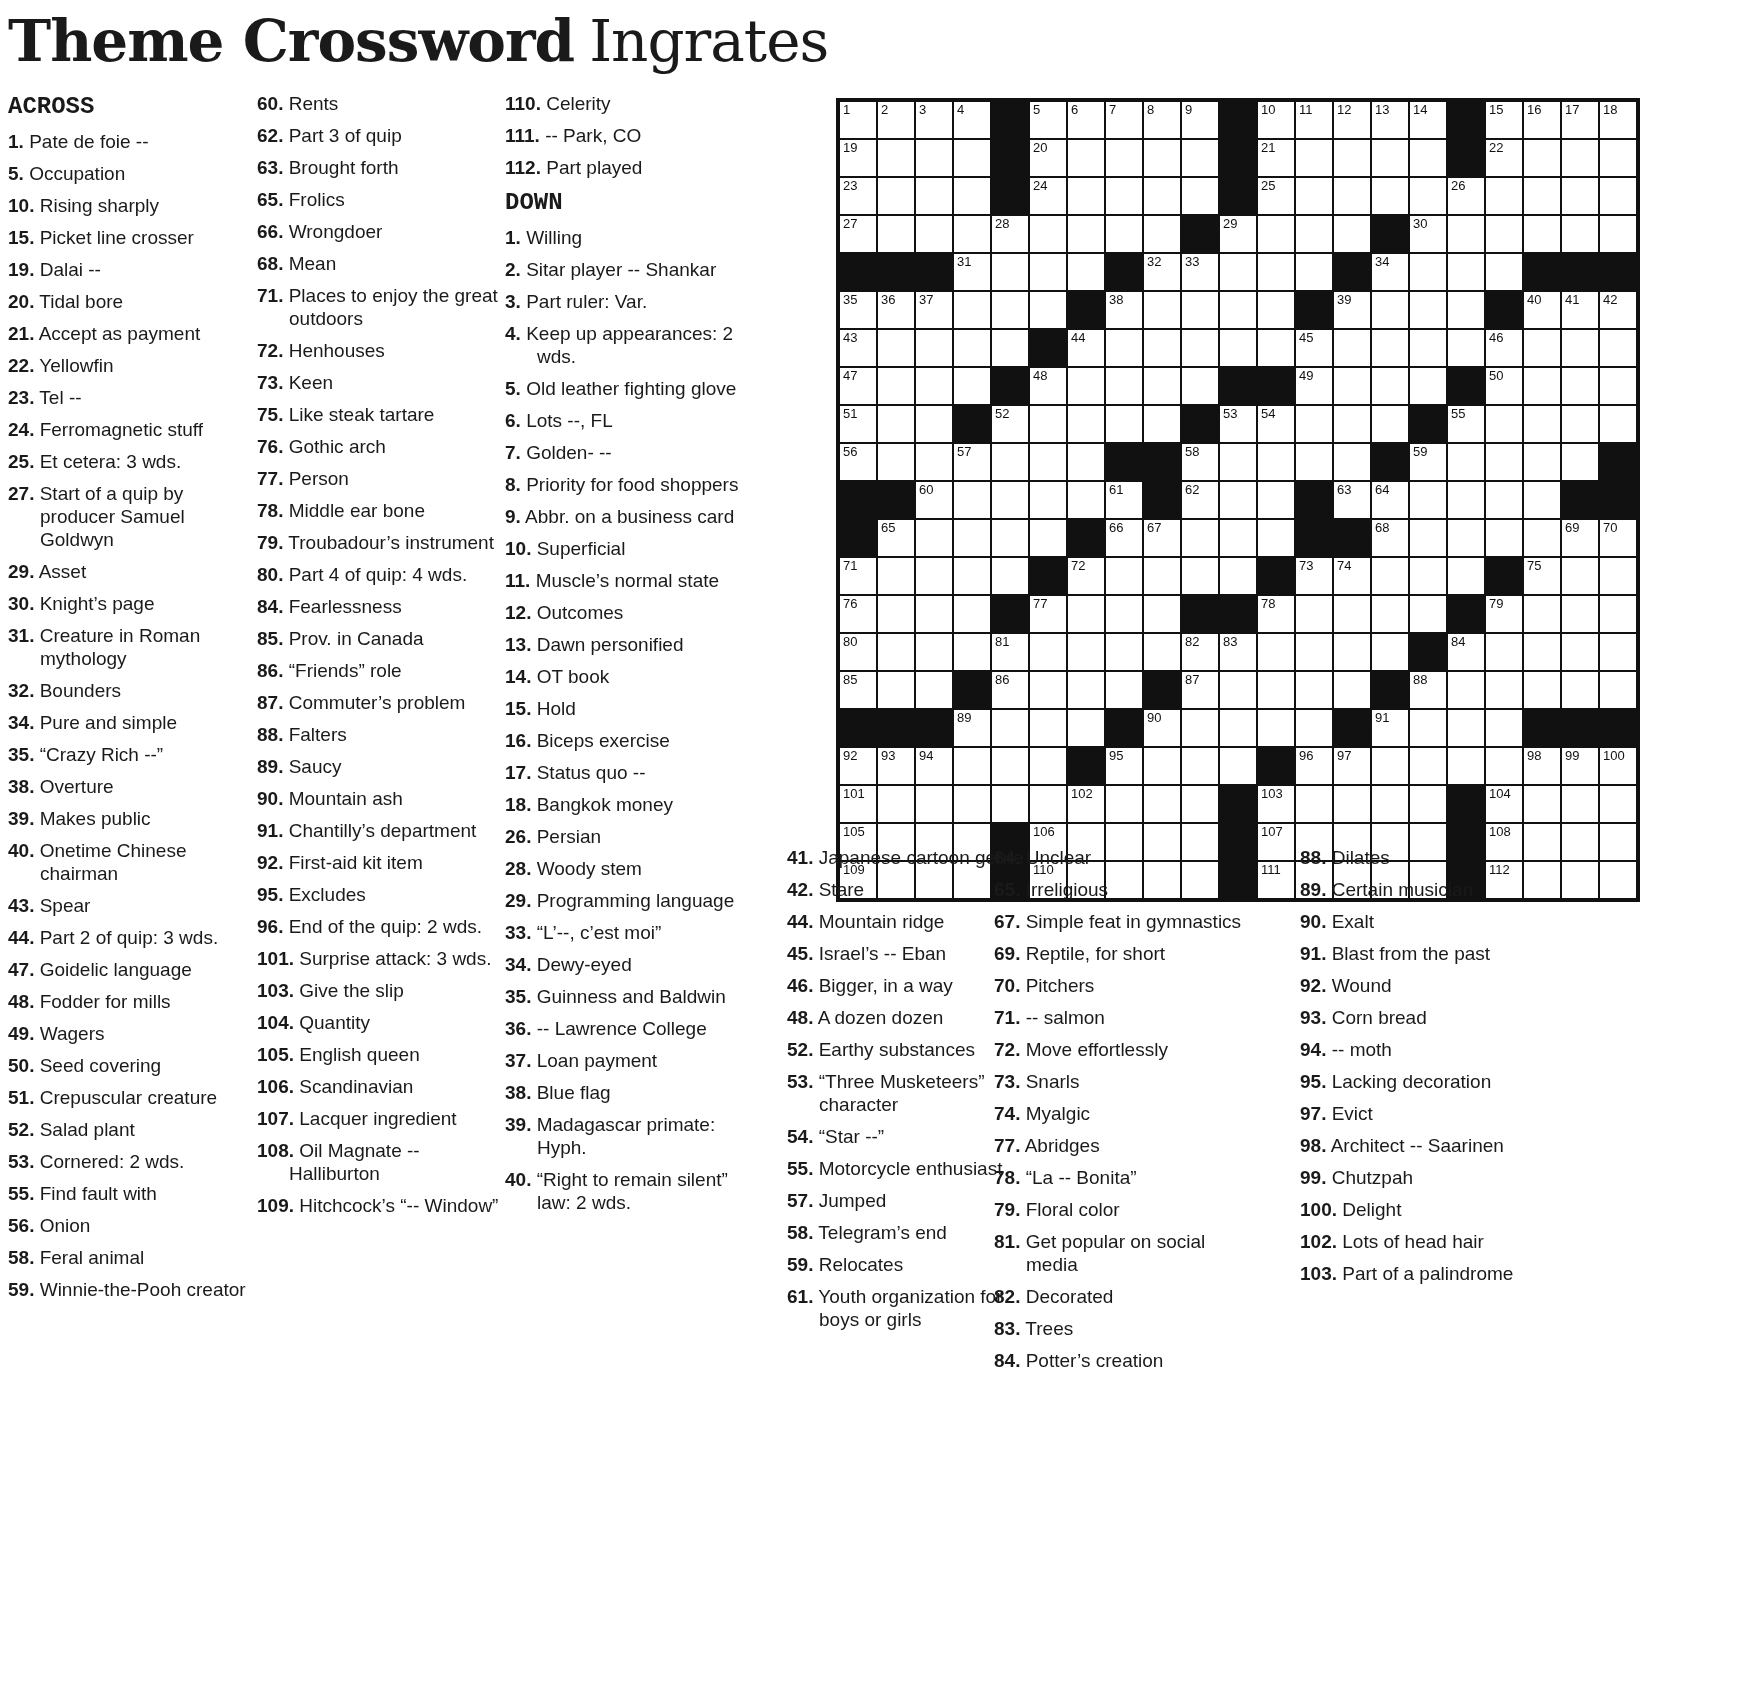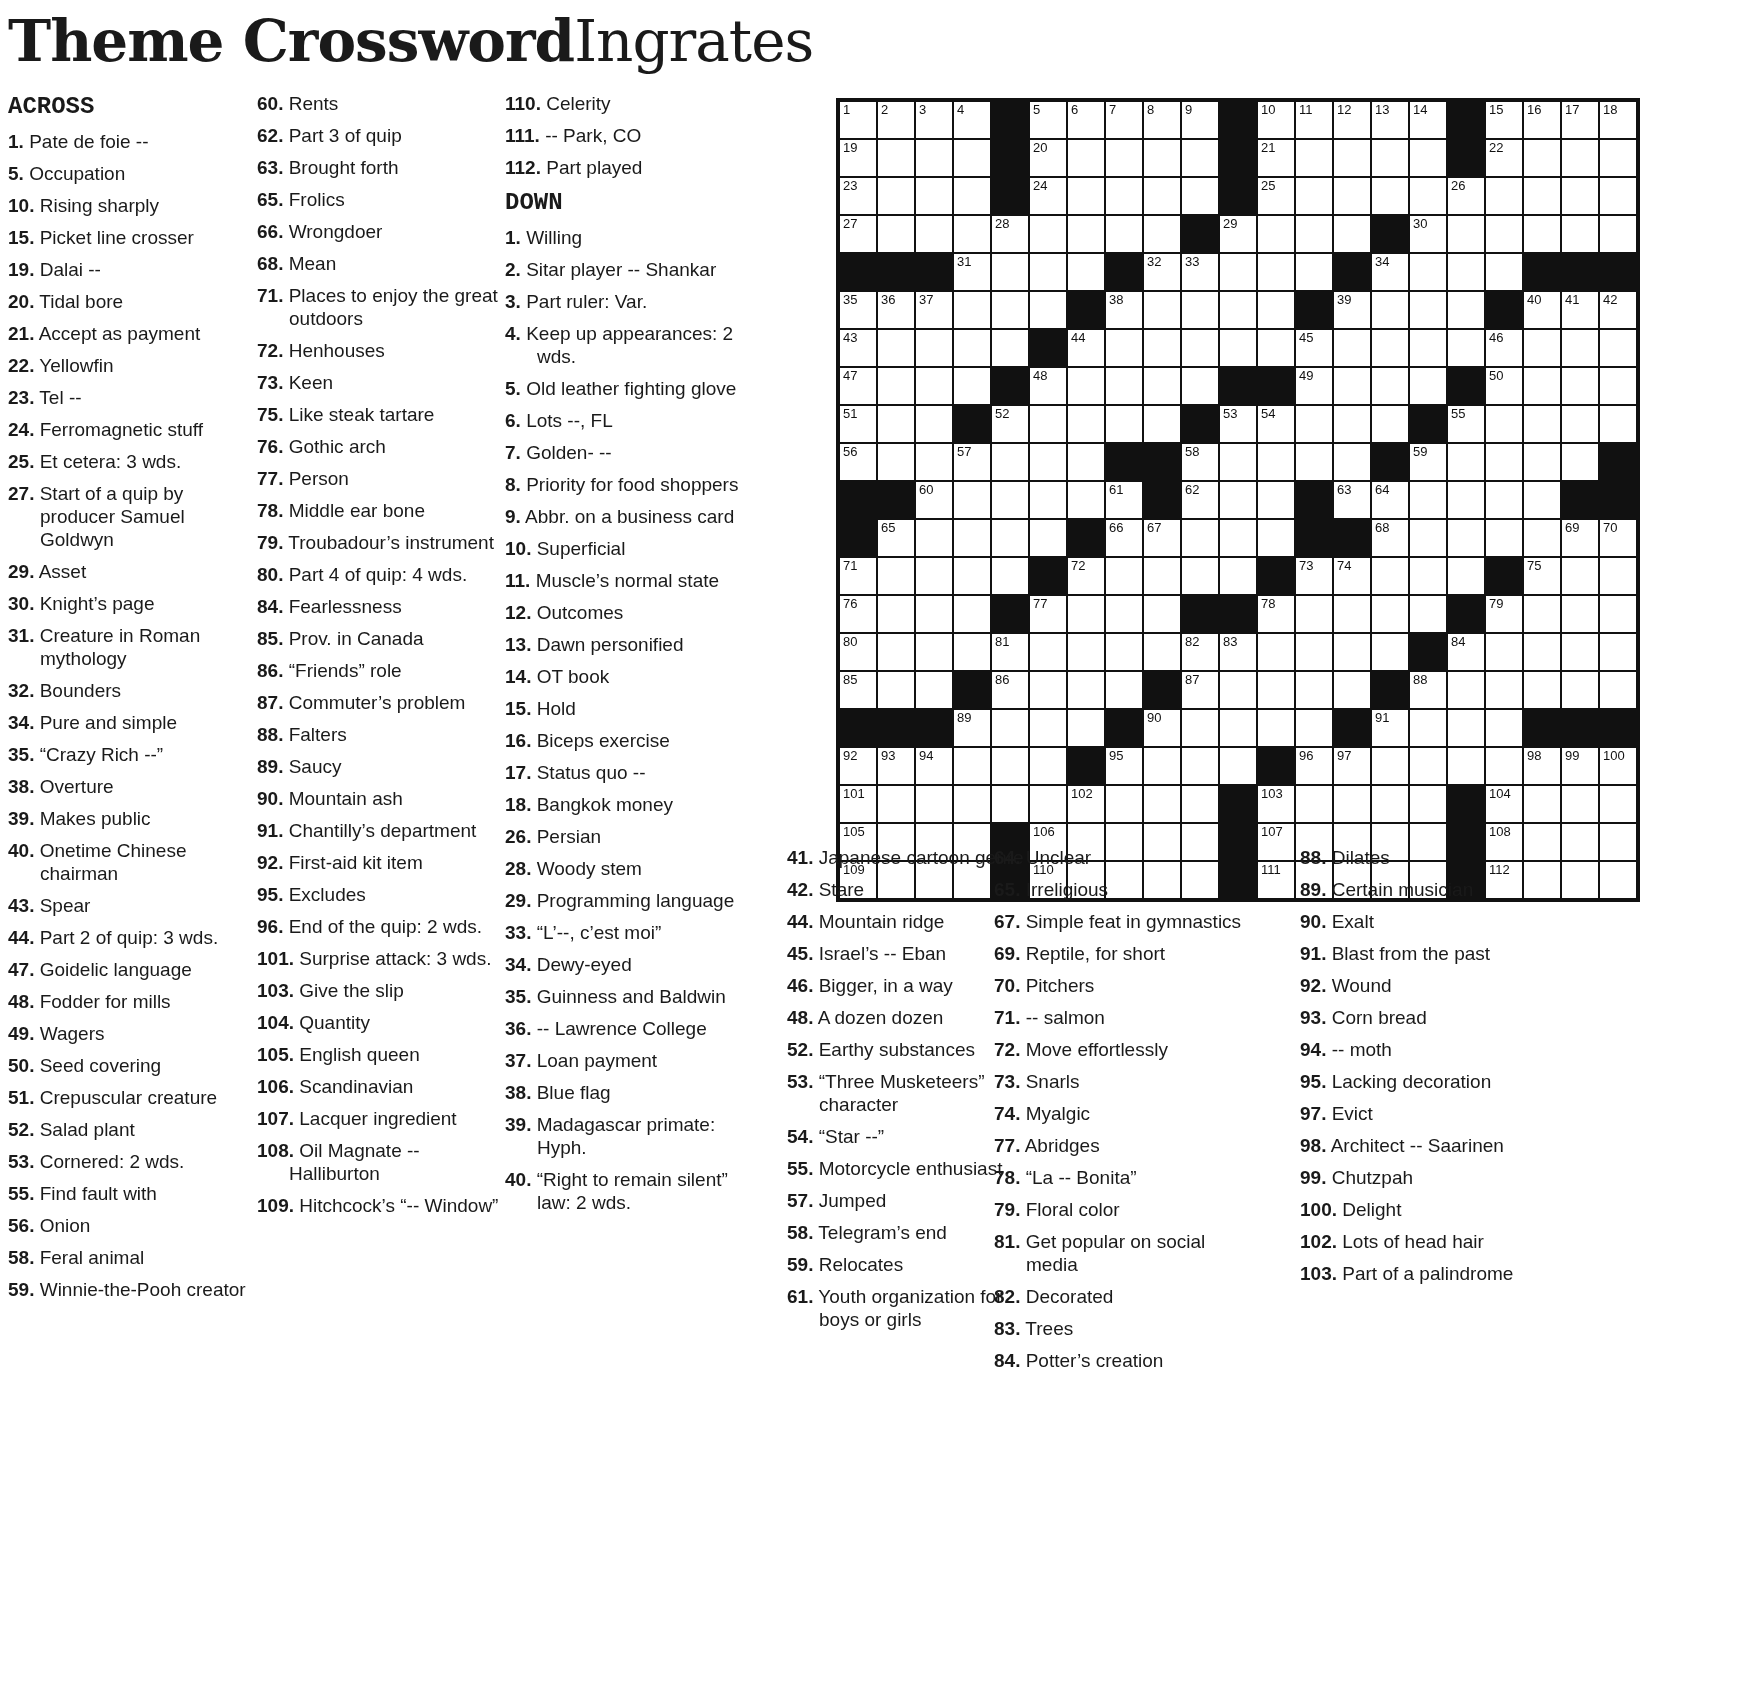--- a/index.html
+++ b/index.html
@@ -5,21 +5,21 @@
   html,body{margin:0;padding:0;}
   body{
     width:1750px;height:1682px;position:relative;background:#ffffff;
     font-family:"Liberation Sans", sans-serif;color:#1a1a1a;overflow:hidden;
   }
   #title{
     position:absolute;left:8px;top:10px;white-space:nowrap;
     font-family:"DejaVu Serif", serif;font-size:58px;line-height:62px;
   }
   #title .main{font-weight:700;letter-spacing:-1px;text-align:right;}
-  #title .sub{font-weight:400;margin-left:0;letter-spacing:-1px;}
+  #title .sub{font-weight:400;margin-left:15px;letter-spacing:-1px;}
   .clue-col{position:absolute;top:92px;}
   .bottom-col{position:absolute;top:846px;}
   .section-header{font-size:24px;line-height:30px;font-weight:800;margin:0 0 8px 0;font-family:Liberation Mono, monospace;}
   .clue{font-size:19px;line-height:23px;margin:0 0 9px 0;padding-left:32px;text-indent:-32px;}
   .clue .cn{font-weight:800;}
   #grid{
     position:absolute;left:836px;top:98px;
     display:grid;grid-template-columns:repeat(21,36px);grid-auto-rows:36px;
     gap:2px;background:#111111;border:4px solid #111111;width:796px;
   }

